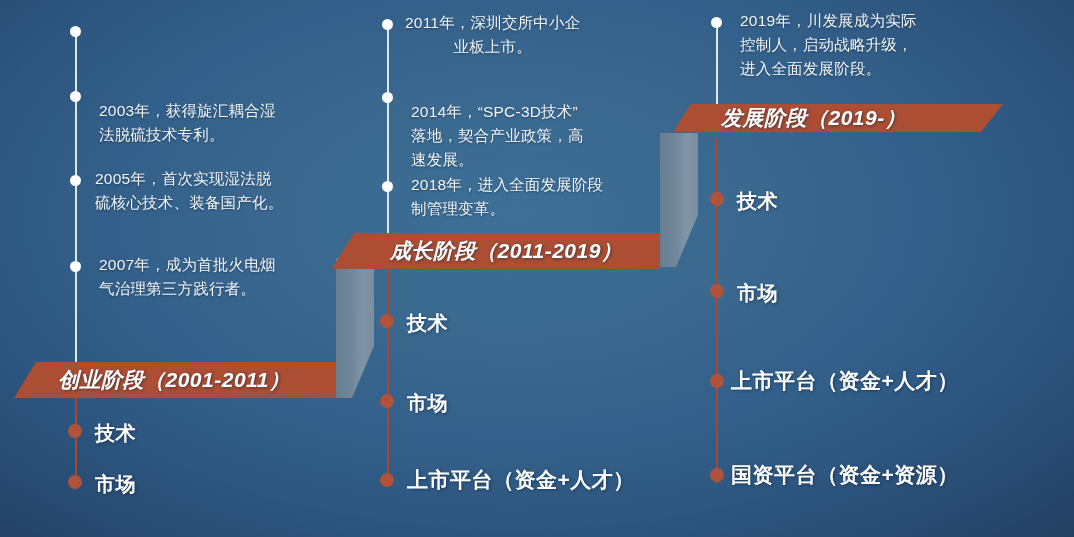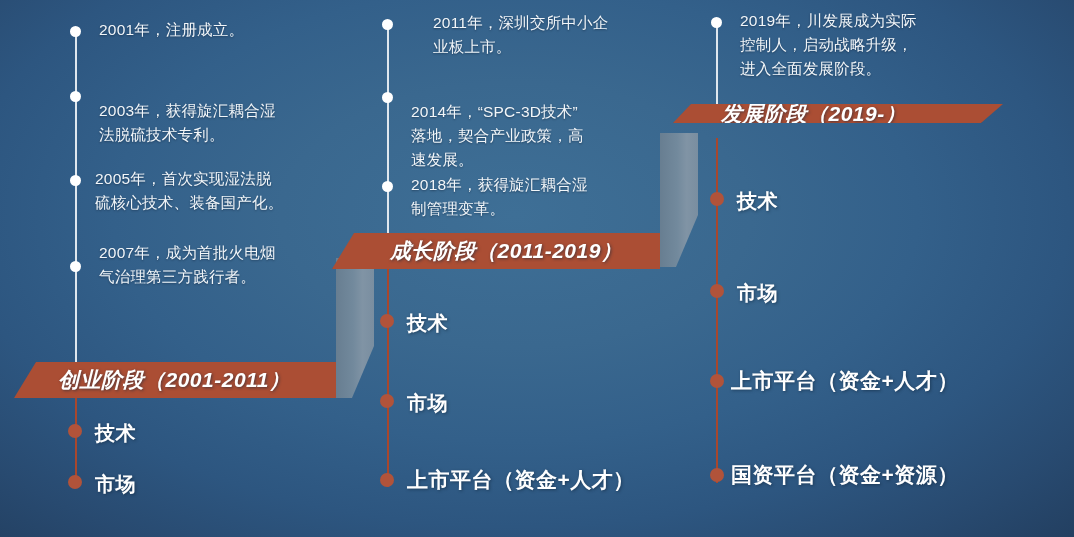--- a/index.html
+++ b/index.html
@@ -118,26 +118,25 @@
 
   <div class="vline" style="left:75px; top:31px; height:340px;"></div>
 
   <div class="vline red" style="left:75px; top:396px; height:90px;"></div>
 
   <div class="dot white" style="left:70px; top:26px;"></div>
   <div class="dot white" style="left:70px; top:91px;"></div>
   <div class="dot white" style="left:70px; top:175px;"></div>
   <div class="dot white" style="left:70px; top:261px;"></div>
 
-  <div class="note" style="left:99px; top:18px;">2001年，注册成立。</div>
   <div class="note" style="left:99px; top:99px;">2003年，获得旋汇耦合湿
 法脱硫技术专利。</div>
   <div class="note" style="left:95px; top:167px;"> 2005年，首次实现湿法脱
 硫核心技术、装备国产化。</div>
-  <div class="note" style="left:99px; top:241px;">2007年，成为首批火电烟
+  <div class="note" style="left:99px; top:253px;">2007年，成为首批火电烟
 气治理第三方践行者。</div>
 
   <div class="riser cut" style="left:336px; top:258px; width:38px; height:140px;"></div>
 
   <div class="banner slant-left" style="left:14px; top:362px; width:322px; height:36px;">
     <span class="banner-label" style="margin-left:44px;">创业阶段（2001-2011）</span>
   </div>
 
   <div class="dot red" style="left:68px; top:424px;"></div>
   <div class="dot red" style="left:68px; top:475px;"></div>
@@ -145,26 +144,26 @@
   <div class="item" style="left:95px; top:420px;">技术</div>
   <div class="item" style="left:95px; top:471px;">市场</div>
 
   <div class="vline" style="left:387px; top:24px; height:215px;"></div>
   <div class="vline red" style="left:387px; top:262px; height:225px;"></div>
 
   <div class="dot white" style="left:382px; top:19px;"></div>
   <div class="dot white" style="left:382px; top:92px;"></div>
   <div class="dot white" style="left:382px; top:181px;"></div>
 
-  <div class="note" style="left:433px; top:11px;">2011年，深圳交所中小企
+  <div class="note" style="left:405px; top:11px;text-align:center;">2011年，深圳交所中小企
 业板上市。</div>
   <div class="note" style="left:411px; top:100px;">2014年，“SPC-3D技术”
 落地，契合产业政策，高
 速发展。</div>
-  <div class="note" style="left:411px; top:173px;">2018年，获得旋汇耦合湿
+  <div class="note" style="left:411px; top:173px;">2018年，进入全面发展阶段
 制管理变革。</div>
 
   <div class="riser cut" style="left:660px; top:133px; width:38px; height:134px;"></div>
 
   <div class="banner slant-left" style="left:332px; top:233px; width:328px; height:36px;">
     <span class="banner-label" style="margin-left:58px;">成长阶段（2011-2019）</span>
   </div>
 
   <div class="dot red" style="left:380px; top:314px;"></div>
   <div class="dot red" style="left:380px; top:394px;"></div>
@@ -176,21 +175,21 @@
 
   <div class="vline" style="left:716px; top:22px; height:90px;"></div>
   <div class="vline red" style="left:716px; top:138px; height:345px;"></div>
 
   <div class="dot white" style="left:711px; top:17px;"></div>
 
   <div class="note" style="left:740px; top:9px;">2019年，川发展成为实际
 控制人，启动战略升级，
 进入全面发展阶段。</div>
 
-  <div class="banner slant-right" style="left:673px; top:104px; width:330px; height:19px;">
+  <div class="banner slant-right" style="left:673px; top:104px; width:330px; height:28px;">
     <span class="banner-label" style="margin-left:48px;">发展阶段（2019-）</span>
   </div>
 
   <div class="dot red" style="left:710px; top:192px;"></div>
   <div class="dot red" style="left:710px; top:284px;"></div>
   <div class="dot red" style="left:710px; top:374px;"></div>
   <div class="dot red" style="left:710px; top:468px;"></div>
 
   <div class="item" style="left:737px; top:188px;">技术</div>
   <div class="item" style="left:737px; top:280px;">市场</div>

